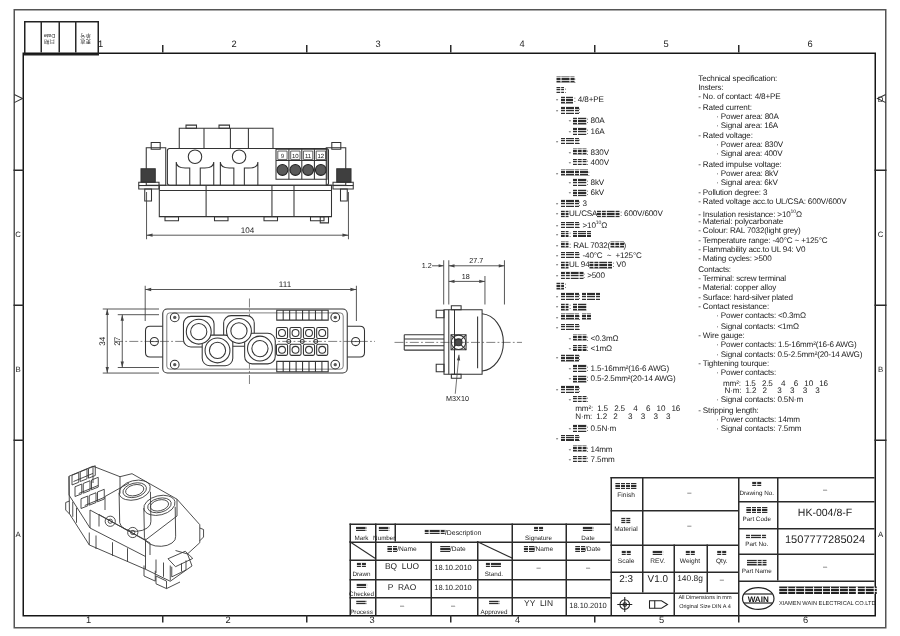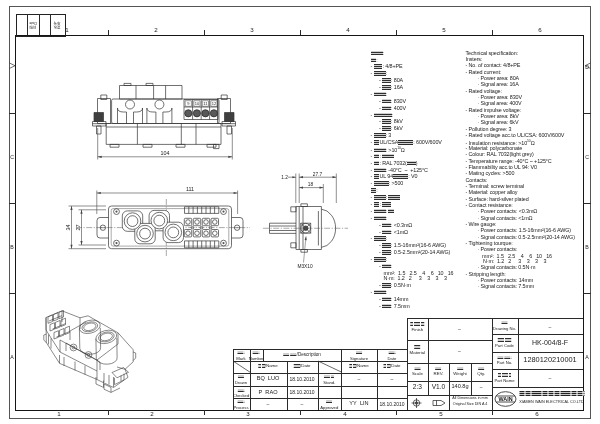--- a/index.html
+++ b/index.html
@@ -565,21 +565,21 @@
 <div class="t ctr" style="left:470px;top:397.3px;font-size:3.7px;">All Dimensions in mm</div>
 <div class="t ctr" style="left:470px;top:403.3px;font-size:3.7px;">Original Size DIN A 4</div>
 
 <div class="t ctr" style="left:504.5px;top:320.3px;text-align:center;line-height:5.2px;font-size:4.2px;"><i class="cs" style="width:6.5px"></i><br>Drawing No.</div>
 <div class="t ctr" style="left:550px;top:324.5px;font-size:5px;">–</div>
 
 <div class="t ctr" style="left:504.5px;top:337.8px;text-align:center;line-height:5.2px;font-size:4.2px;"><i class="cs" style="width:13.5px"></i><br>Part Code</div>
 <div class="t ctr" style="left:550px;top:338.8px;font-size:7px;">HK-004/8-F</div>
 
 <div class="t ctr" style="left:504.5px;top:355.2px;text-align:center;line-height:5.2px;font-size:4.2px;"><i class="cs" style="width:13.5px"></i><br>Part No.</div>
-<div class="t ctr" style="left:550px;top:355.8px;font-size:7.4px;">1280120210001</div>
+<div class="t ctr" style="left:550px;top:355.8px;font-size:7.4px;">1507777285024</div>
 
 <div class="t ctr" style="left:504.5px;top:372.8px;text-align:center;line-height:5.2px;font-size:4.2px;"><i class="cs" style="width:13.5px"></i><br>Part Name</div>
 <div class="t ctr" style="left:550px;top:375.5px;font-size:5px;">–</div>
 
 <svg style="left:493px;top:389.5px;" width="25" height="18" viewBox="0 0 25 18" fill="none" stroke="#222" stroke-width="0.8">
       <ellipse cx="12.5" cy="9" rx="10.5" ry="7.3"></ellipse>
       <line x1="3" y1="6" x2="22" y2="6"></line>
       <line x1="3" y1="12" x2="22" y2="12"></line>
       <text x="12.5" y="11" fill="#111" stroke="none" font-size="5.4" font-weight="bold" font-family="Liberation Sans" text-anchor="middle">WAIN</text>
     </svg>

